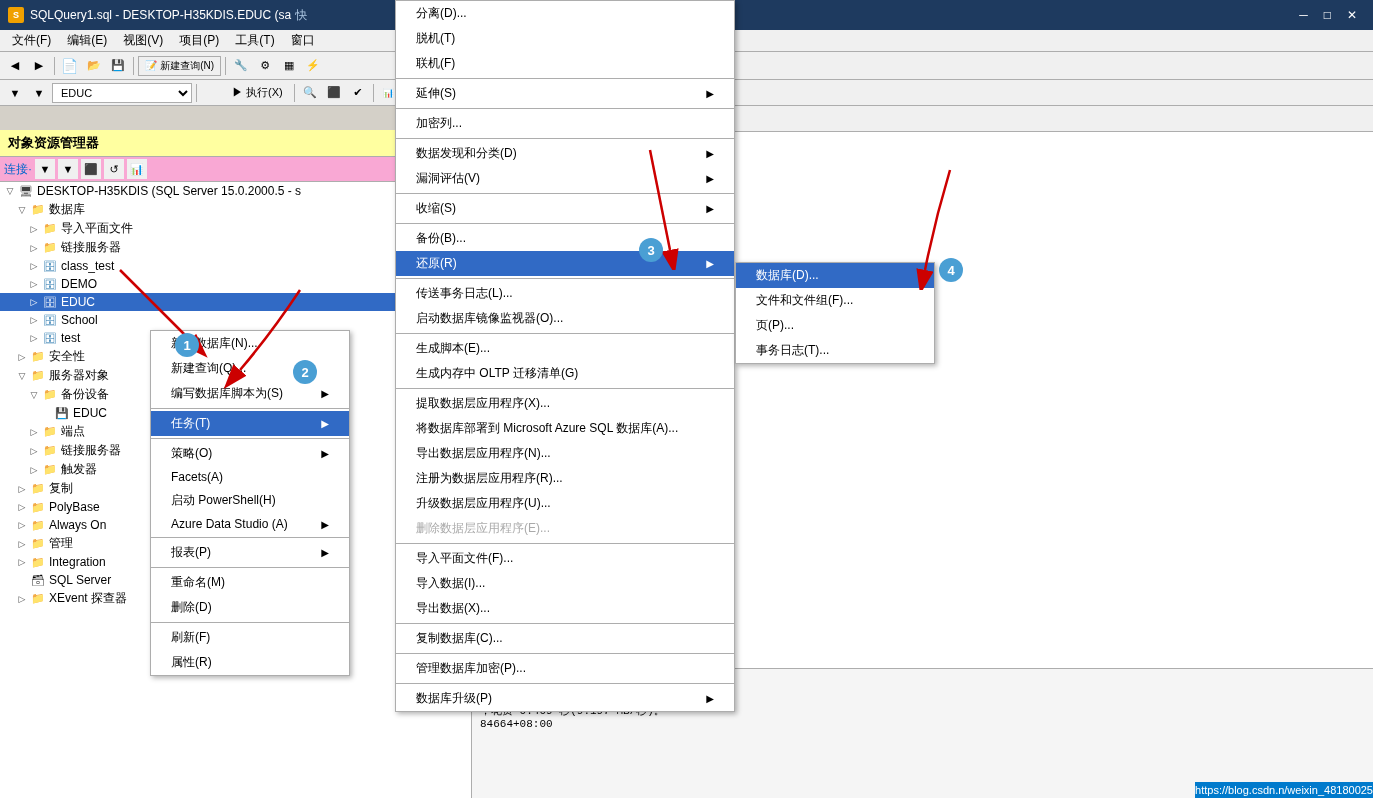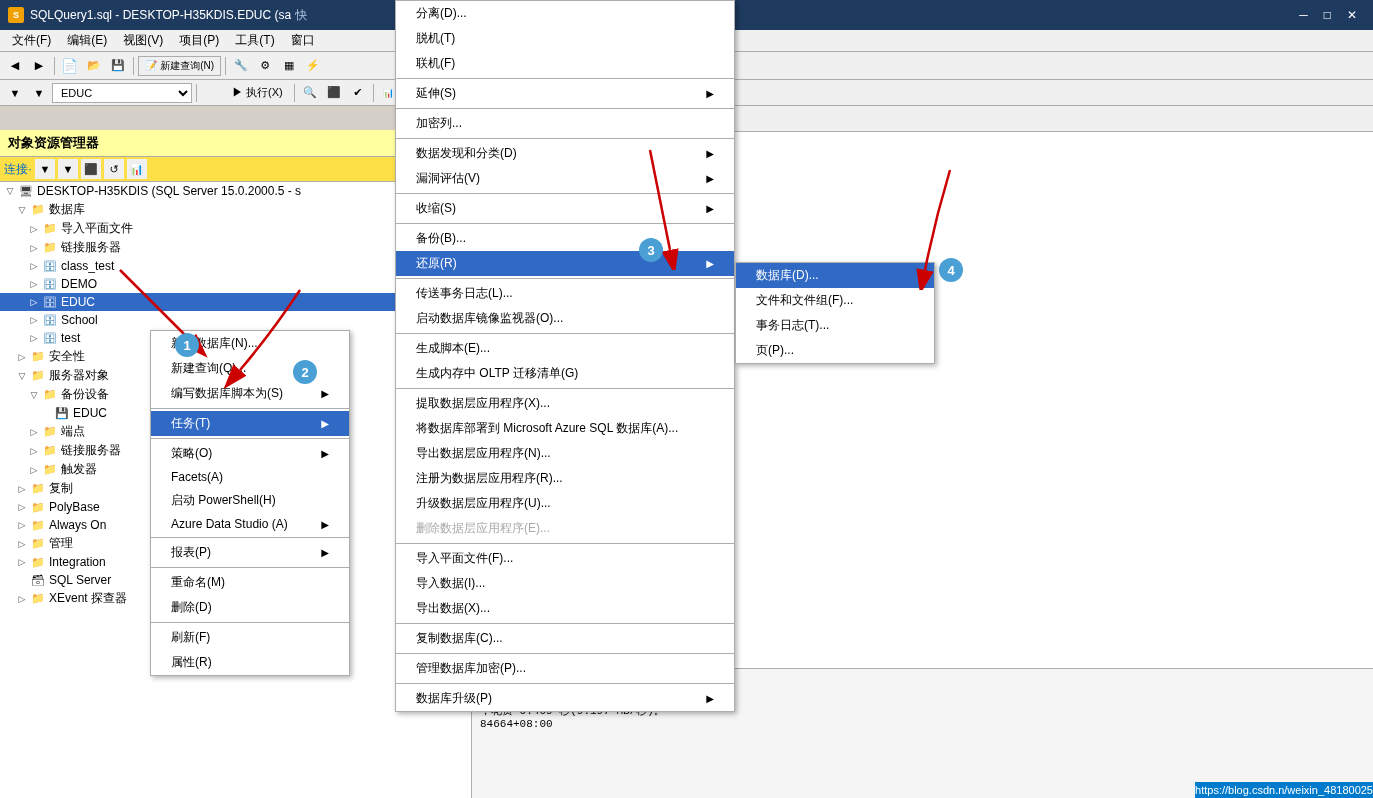--- a/index.html
+++ b/index.html
@@ -101,21 +101,21 @@
       background: #ffffa0;
       padding: 4px 8px;
       font-size: 13px;
       font-weight: bold;
       border-bottom: 1px solid #adadad;
     }
     .oe-toolbar {
       display: flex;
       align-items: center;
       padding: 2px 4px;
-      background: #fde047;
+      background: #f9a8d4;
       border-bottom: 1px solid #adadad;
       gap: 3px;
     }
     .oe-toolbar-btn {
       width: 20px; height: 20px;
       background: #f0f0f0;
       border: 1px solid transparent;
       display: inline-flex; align-items: center; justify-content: center;
       cursor: pointer; font-size: 11px;
     }
@@ -586,22 +586,22 @@
   <div class="cm-separator"></div>
   <div class="cm-item">
     <span>数据库升级(P)</span>
     <span class="cm-arrow">▶</span>
   </div>
 </div>
 
 <div class="context-menu-3">
   <div class="cm-item active">数据库(D)...</div>
   <div class="cm-item">文件和文件组(F)...</div>
+  <div class="cm-item">页(P)...</div>
   <div class="cm-item">事务日志(T)...</div>
-  <div class="cm-item">页(P)...</div>
 </div>
 
 <div class="circle-num" style="left:175px; top:333px;">1</div>
 <div class="circle-num" style="left:293px; top:360px;">2</div>
 <div class="circle-num" style="left:639px; top:238px;">3</div>
 <div class="circle-num" style="left:939px; top:258px;">4</div>
 
 <svg class="arrow-svg" style="left:100px; top:260px; width:120px; height:100px;">
   <defs>
     <marker id="arrowhead1" markerWidth="10" markerHeight="7" refX="0" refY="3.5" orient="auto">

